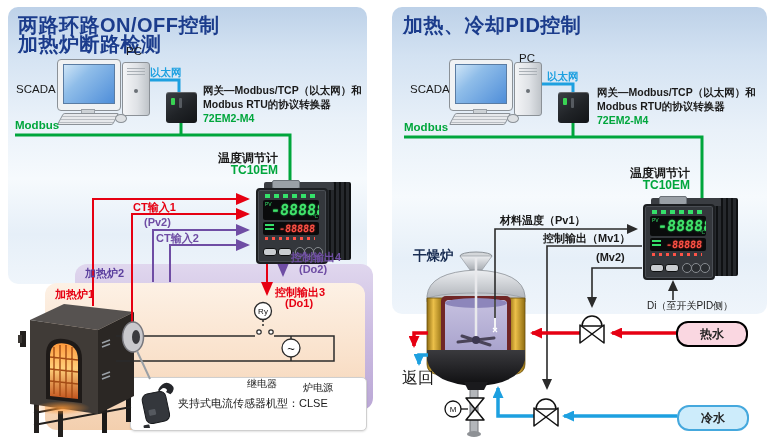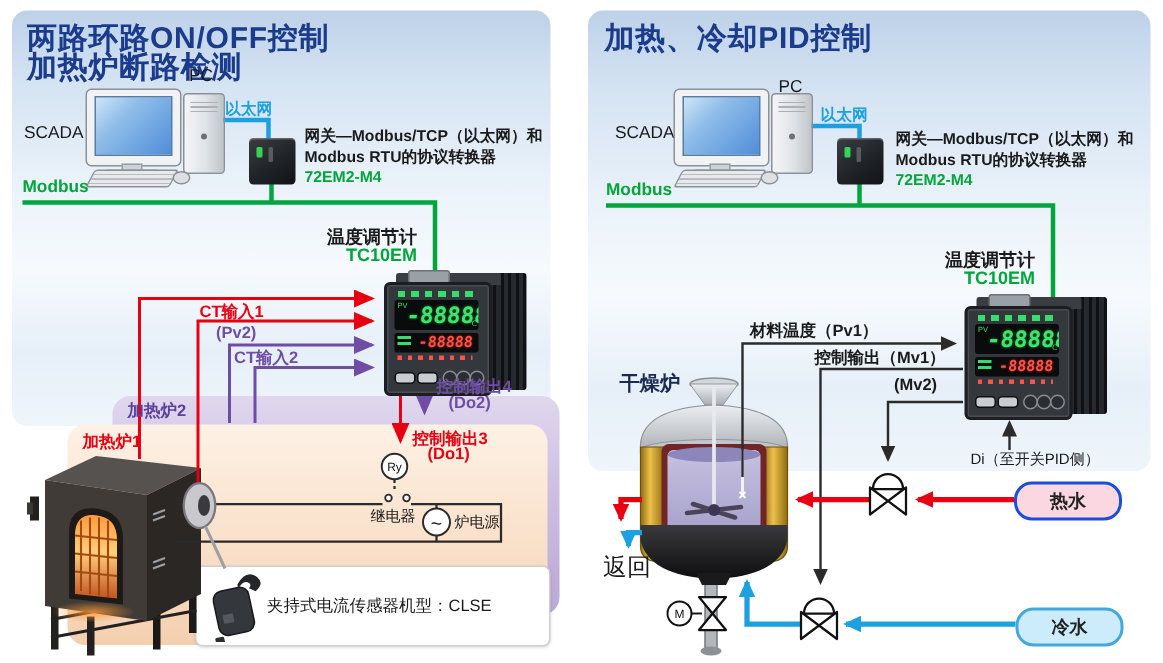--- a/index.html
+++ b/index.html
@@ -17,26 +17,26 @@
   
   .t{position:absolute;white-space:nowrap;color:#1a1a1a;}
   .title{font-size:20px;font-weight:bold;color:#1b3c8c;letter-spacing:.5px;}
   .lbl{font-size:11.5px;}
   .b{font-weight:bold;}
   .red{color:#e60012;}
   .purple{color:#6f4da4;}
   .green{color:#00a63c;}
   .blue{color:#1da0e0;}
   .small{font-size:10.5px;}
-  .tiny{font-size:10px;}
+  .tiny{font-size:10px;margin-top:40px;}
   .ralign{text-align:right;}
   
   .badge{position:absolute;width:68px;height:22px;border-radius:12px;text-align:center;
          line-height:22px;font-size:12px;font-weight:bold;color:#222;}
-  .badge.hot{background:#fad7e1;border:2px solid #1d4ed8;}
+  .badge.hot{background:#fad7e1;border:2px solid #000000;}
   .badge.cold{background:#cdecfb;border:2px solid #45a8dd;}
   
   .monitor{position:absolute;width:62px;height:50px;background:#f0f2f4;border:1px solid #8b9197;border-radius:4px;}
   .monitor .scr{position:absolute;left:5px;top:4px;right:5px;bottom:6px;border:1px solid #5a7ca3;
      background:linear-gradient(135deg,#cfe5f7 0%,#8fbde9 35%,#4f8ed9 100%);}
   .mneck{position:absolute;width:12px;height:5px;background:#cdd2d6;border:1px solid #9aa0a6;}
   .mbase{position:absolute;width:34px;height:5px;background:#dde0e3;border:1px solid #9aa0a6;border-radius:2px;}
   .tower{position:absolute;width:26px;height:52px;border:1px solid #8b9197;border-radius:3px;
      background:linear-gradient(90deg,#f4f5f7 0%,#dfe2e6 55%,#bfc4c9 100%);}
   .tower:before{content:"";position:absolute;left:4px;right:4px;top:5px;height:8px;

